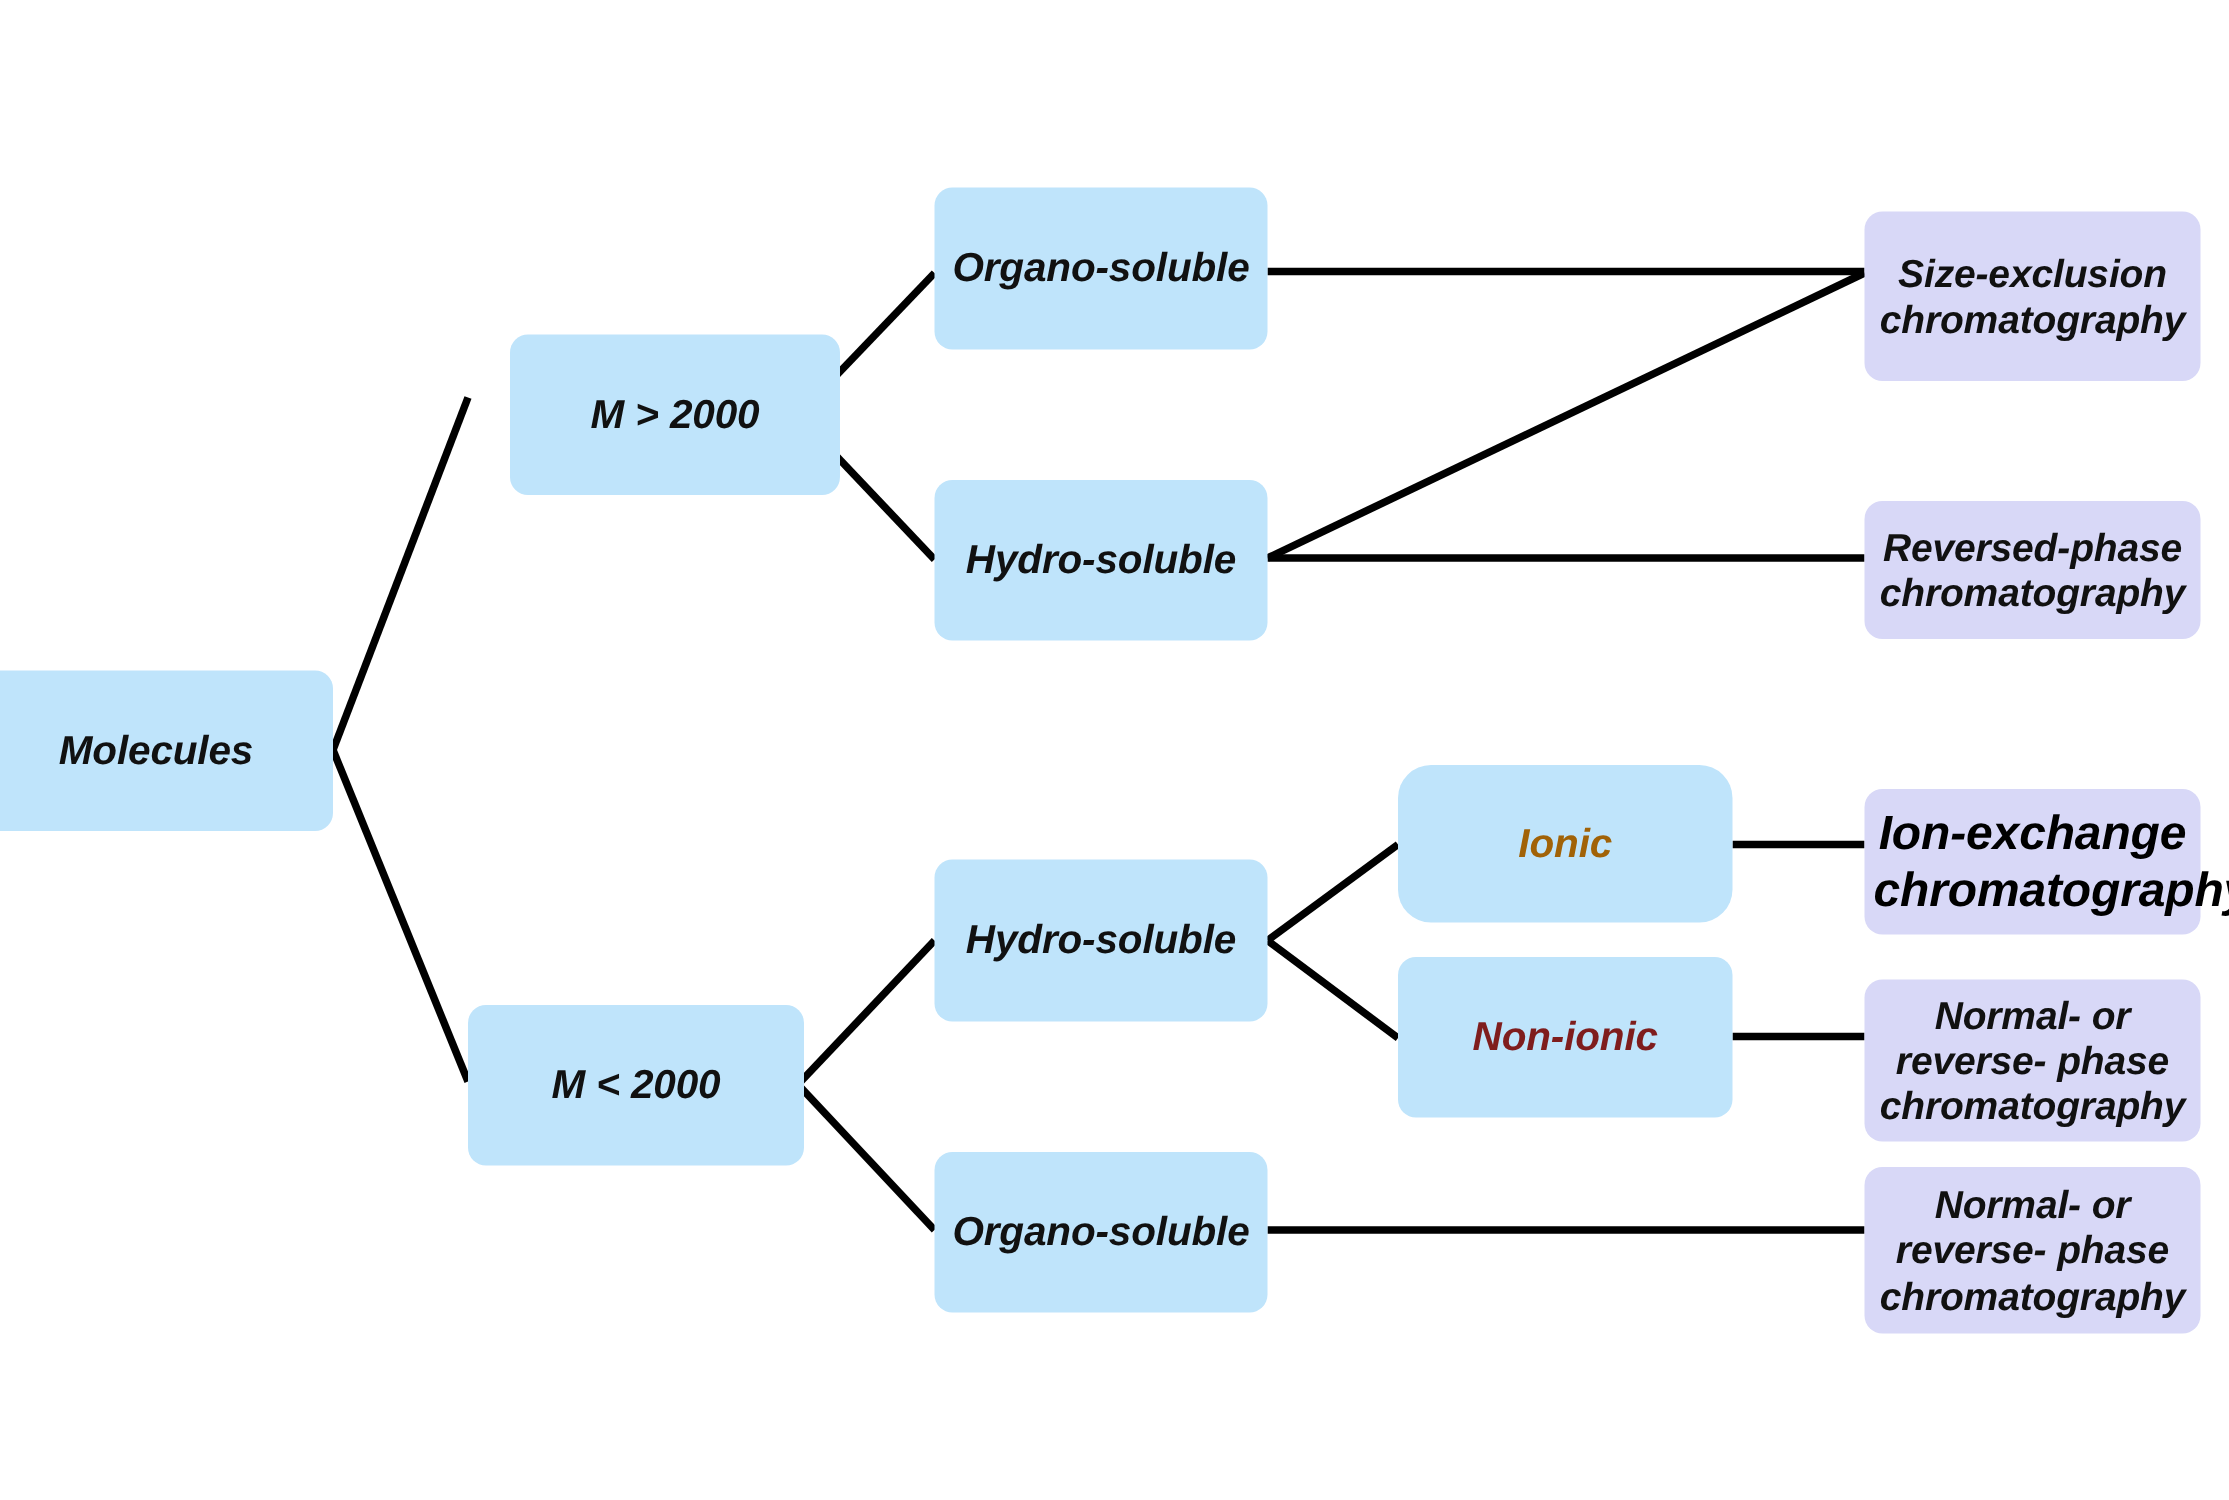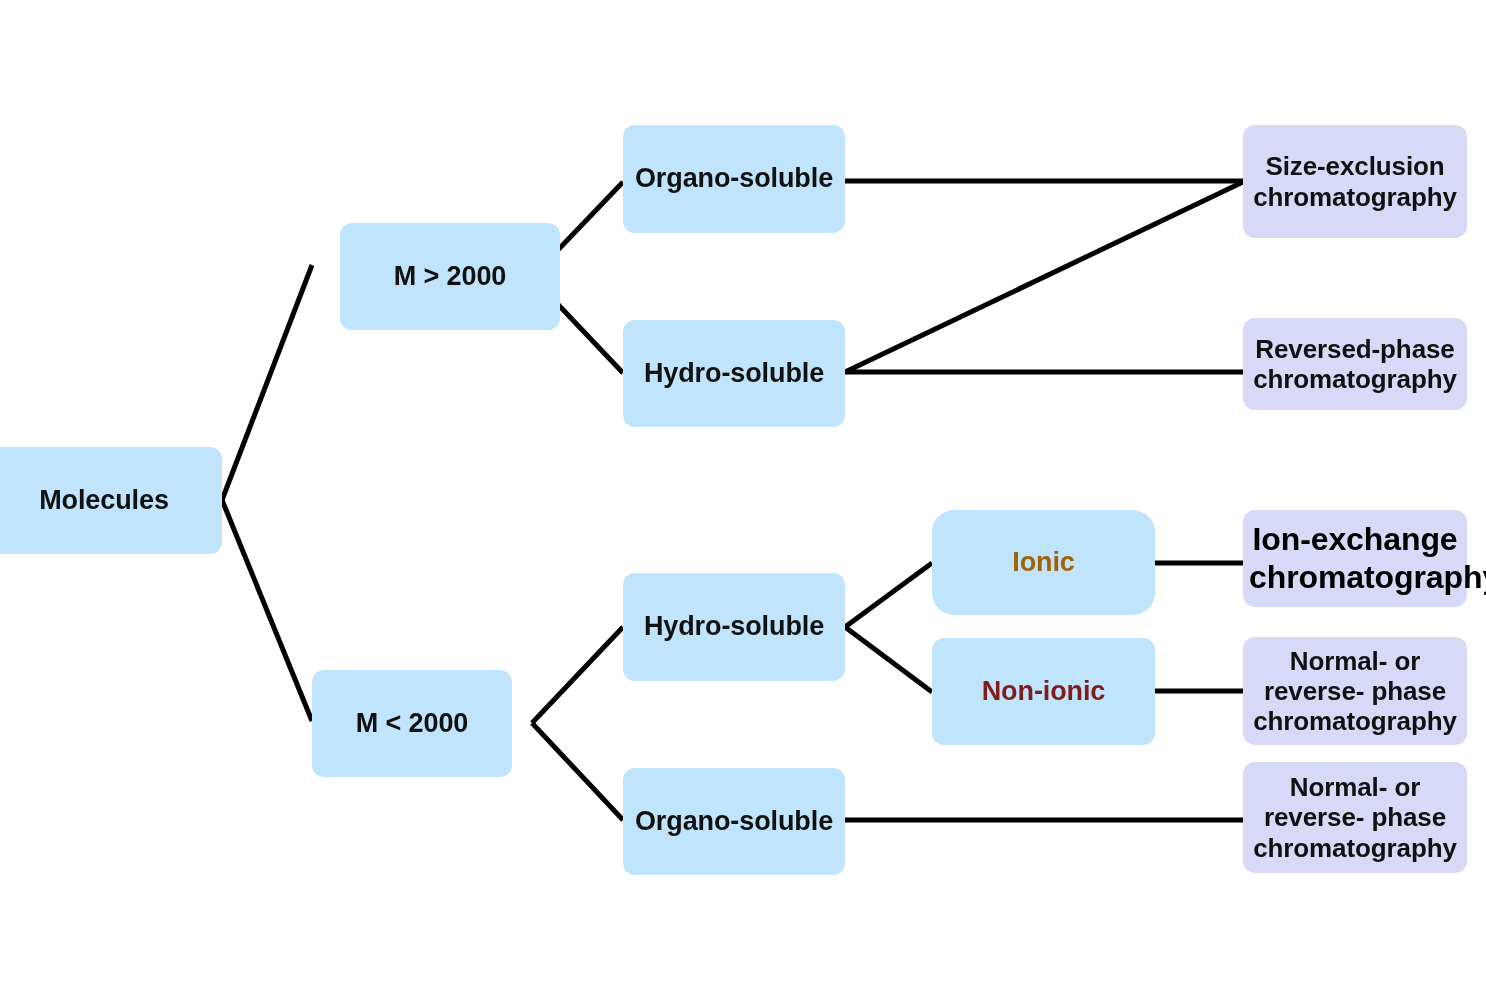--- a/index.html
+++ b/index.html
@@ -38,25 +38,27 @@
     line-height: 1.16;
     letter-spacing: -0.1px;
     padding: 2px 6px;
     z-index: 2;
   }
   .node.decision {
     background: #bfe4fb;
   }
   .node.result {
     background: #d8d8f7;
+    margin-top: 16px;
   }
   .node .label {
     white-space: pre-line;
     display: block;
     width: 100%;
+    font-style: italic;
   }
 </style>
 </head>
 <body>
 
 <div id="canvas">
   <svg id="edges" viewBox="0 0 1486 1000" xmlns="http://www.w3.org/2000/svg">
       <line x1="222" y1="500" x2="312" y2="265" stroke="#000000" stroke-width="5" stroke-linecap="butt"></line>
       <line x1="222" y1="500" x2="312" y2="721" stroke="#000000" stroke-width="5" stroke-linecap="butt"></line>
       <line x1="532" y1="277" x2="623" y2="182" stroke="#000000" stroke-width="5" stroke-linecap="butt"></line>
@@ -72,21 +74,21 @@
       <line x1="1155" y1="691" x2="1243" y2="691" stroke="#000000" stroke-width="5" stroke-linecap="butt"></line>
       <line x1="845" y1="820" x2="1243" y2="820" stroke="#000000" stroke-width="5" stroke-linecap="butt"></line>
     </svg>
   <div id="nodes">
       <div class="node decision" style="left: -14px; top: 447px; width: 236px; height: 107px; font-size: 27px; background: rgb(191, 228, 251); color: rgb(17, 17, 17);">
         <span class="label">Molecules</span>
       </div>
       <div class="node decision" style="left: 312px; top: 223px; width: 220px; height: 107px; font-size: 27px; background: rgb(191, 228, 251); color: rgb(17, 17, 17); margin-left: 28px;">
         <span class="label">M &gt; 2000</span>
       </div>
-      <div class="node decision" style="left: 312px; top: 670px; width: 200px; height: 107px; font-size: 27px; background: rgb(191, 228, 251); color: rgb(17, 17, 17);">
+      <div class="node decision" style="left: 312px; top: 670px; width: 224px; height: 107px; font-size: 27px; background: rgb(191, 228, 251); color: rgb(17, 17, 17);">
         <span class="label">M &lt; 2000</span>
       </div>
       <div class="node decision" style="left: 623px; top: 125px; width: 222px; height: 108px; font-size: 27px; background: rgb(191, 228, 251); color: rgb(17, 17, 17);">
         <span class="label">Organo-soluble</span>
       </div>
       <div class="node decision" style="left: 623px; top: 320px; width: 222px; height: 107px; font-size: 27px; background: rgb(191, 228, 251); color: rgb(17, 17, 17);">
         <span class="label">Hydro-soluble</span>
       </div>
       <div class="node decision" style="left: 623px; top: 573px; width: 222px; height: 108px; font-size: 27px; background: rgb(191, 228, 251); color: rgb(17, 17, 17);">
         <span class="label">Hydro-soluble</span>

